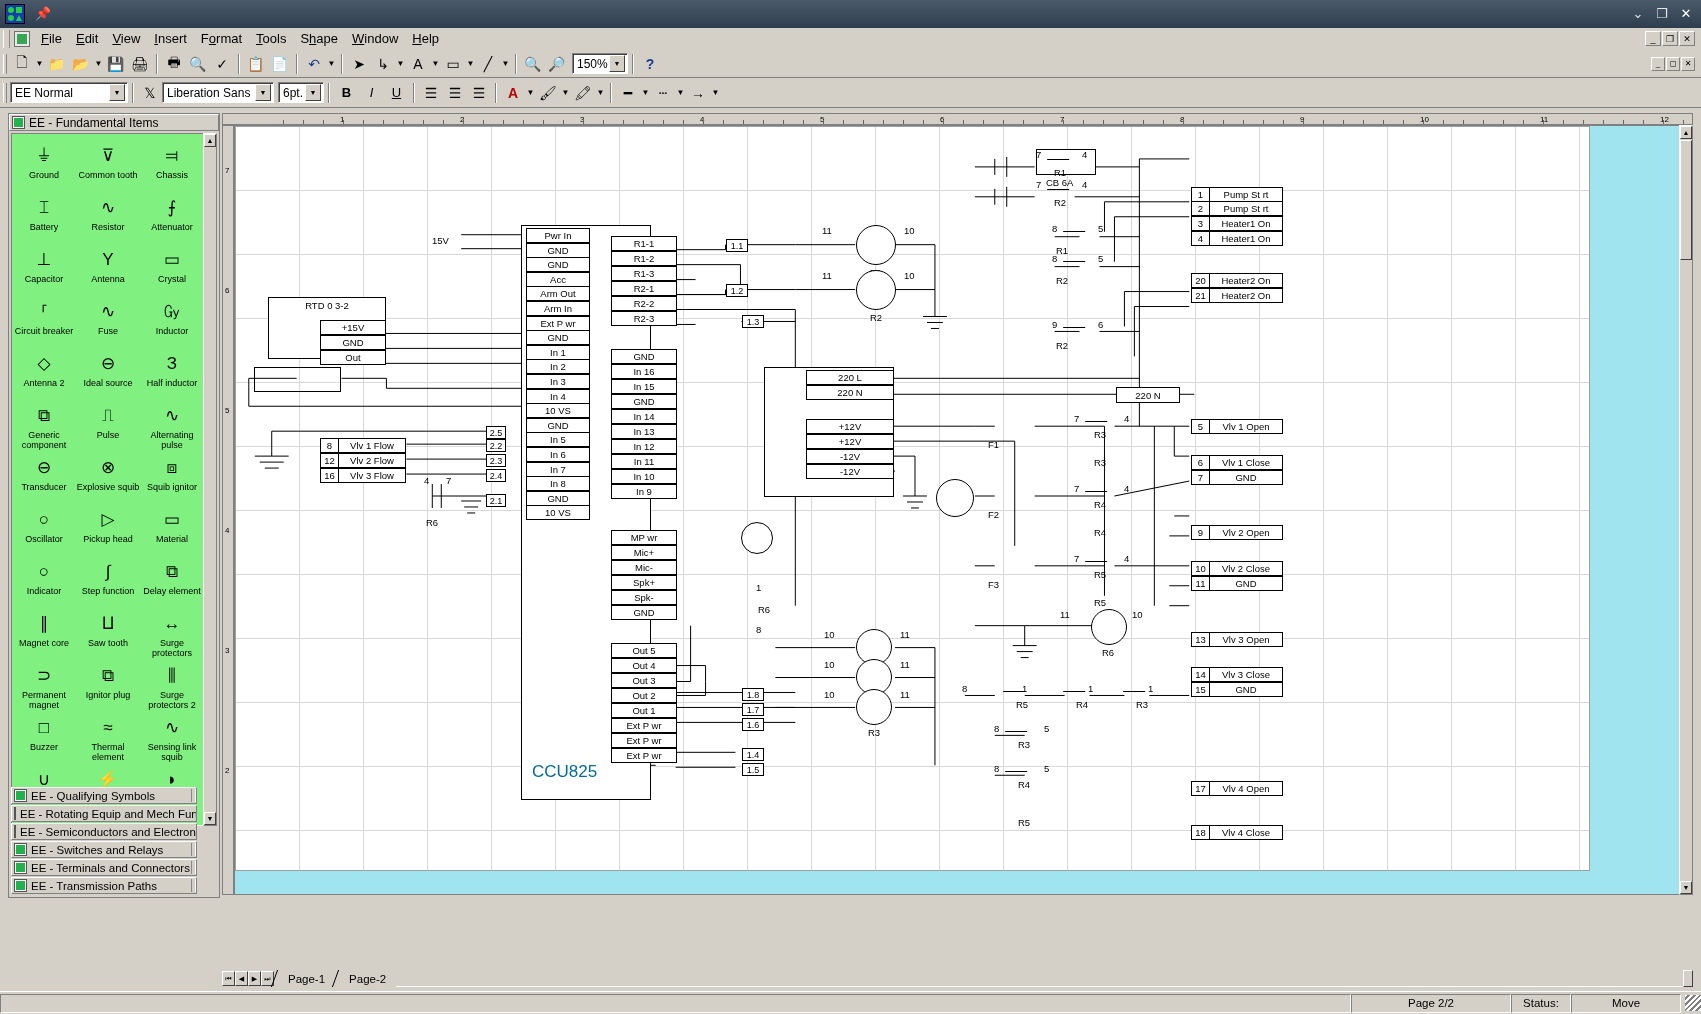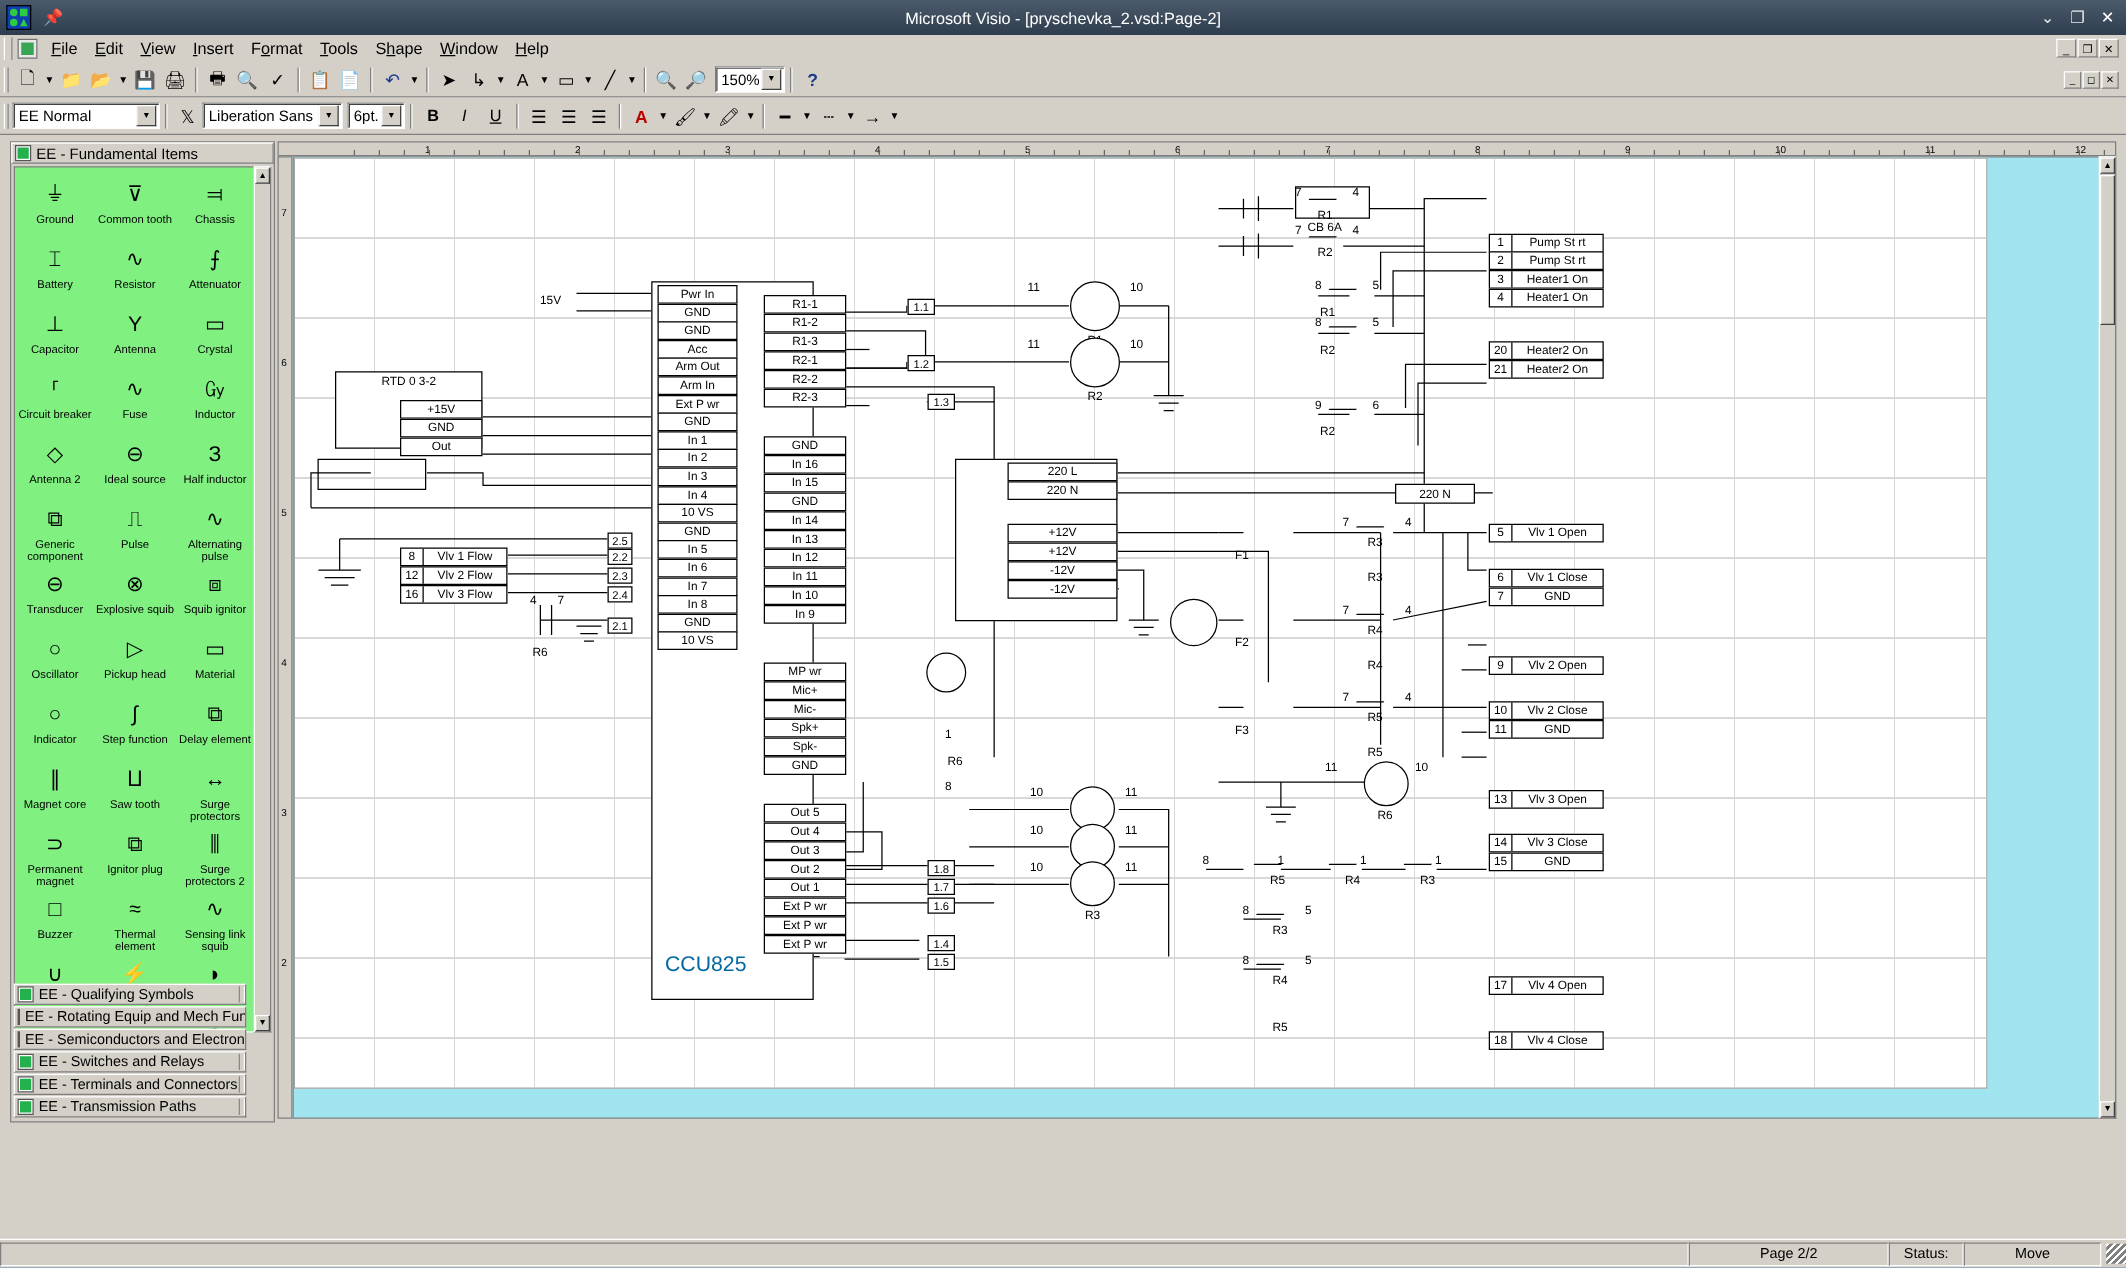--- a/index.html
+++ b/index.html
@@ -214,21 +214,20 @@
 <div class="app">
 
   <div class="titlebar">
     <div class="app-logo">
       <i class="lg1"></i>
         <i class="lg2"></i>
         <i class="lg3"></i>
         <i class="lg4"></i>
     </div>
     <div class="pin-icon">📌</div>
-    <div class="title-text">Microsoft Visio - [pryschevka_2.vsd:Page-2]</div>
     <div class="win-btns">
       <div class="win-btn">⌄</div>
       <div class="win-btn">❐</div>
       <div class="win-btn close">✕</div>
     </div>
   </div>
 
   <div class="menubar">
     <div class="menu-grip"></div>
     <div class="menu-docicon"></div>
@@ -1009,20 +1008,30 @@
       </div>
     </div>
   </div>
 
   <div class="vscroll" style="right:8px;">
     <div class="sb">▲</div>
     <div class="thumb"></div>
     <div class="sb bot">▼</div>
   </div>
 
+  <div class="tabbar">
+    <div class="tnav">⏮</div>
+    <div class="tnav">◀</div>
+    <div class="tnav">▶</div>
+    <div class="tnav">⏭</div>
+    <div class="ptab">Page-1</div>
+    <div class="ptab active">Page-2</div>
+    <div class="tabspacer"></div>
+    <div style="width:10px;height:17px;border:1px solid;border-color:#fff #404040 #404040 #fff;background:#d4d0c8;"></div>
+  </div>
 
   <div class="statusbar">
     <div class="sb-cell" style="flex:1;justify-content:flex-start;"></div>
     <div class="sb-cell" style="width:160px;">Page 2/2</div>
     <div class="sb-cell" style="width:60px;">Status:</div>
     <div class="sb-cell" style="width:110px;">Move</div>
     <div class="sb-grip"></div>
   </div>
 
 </div>

